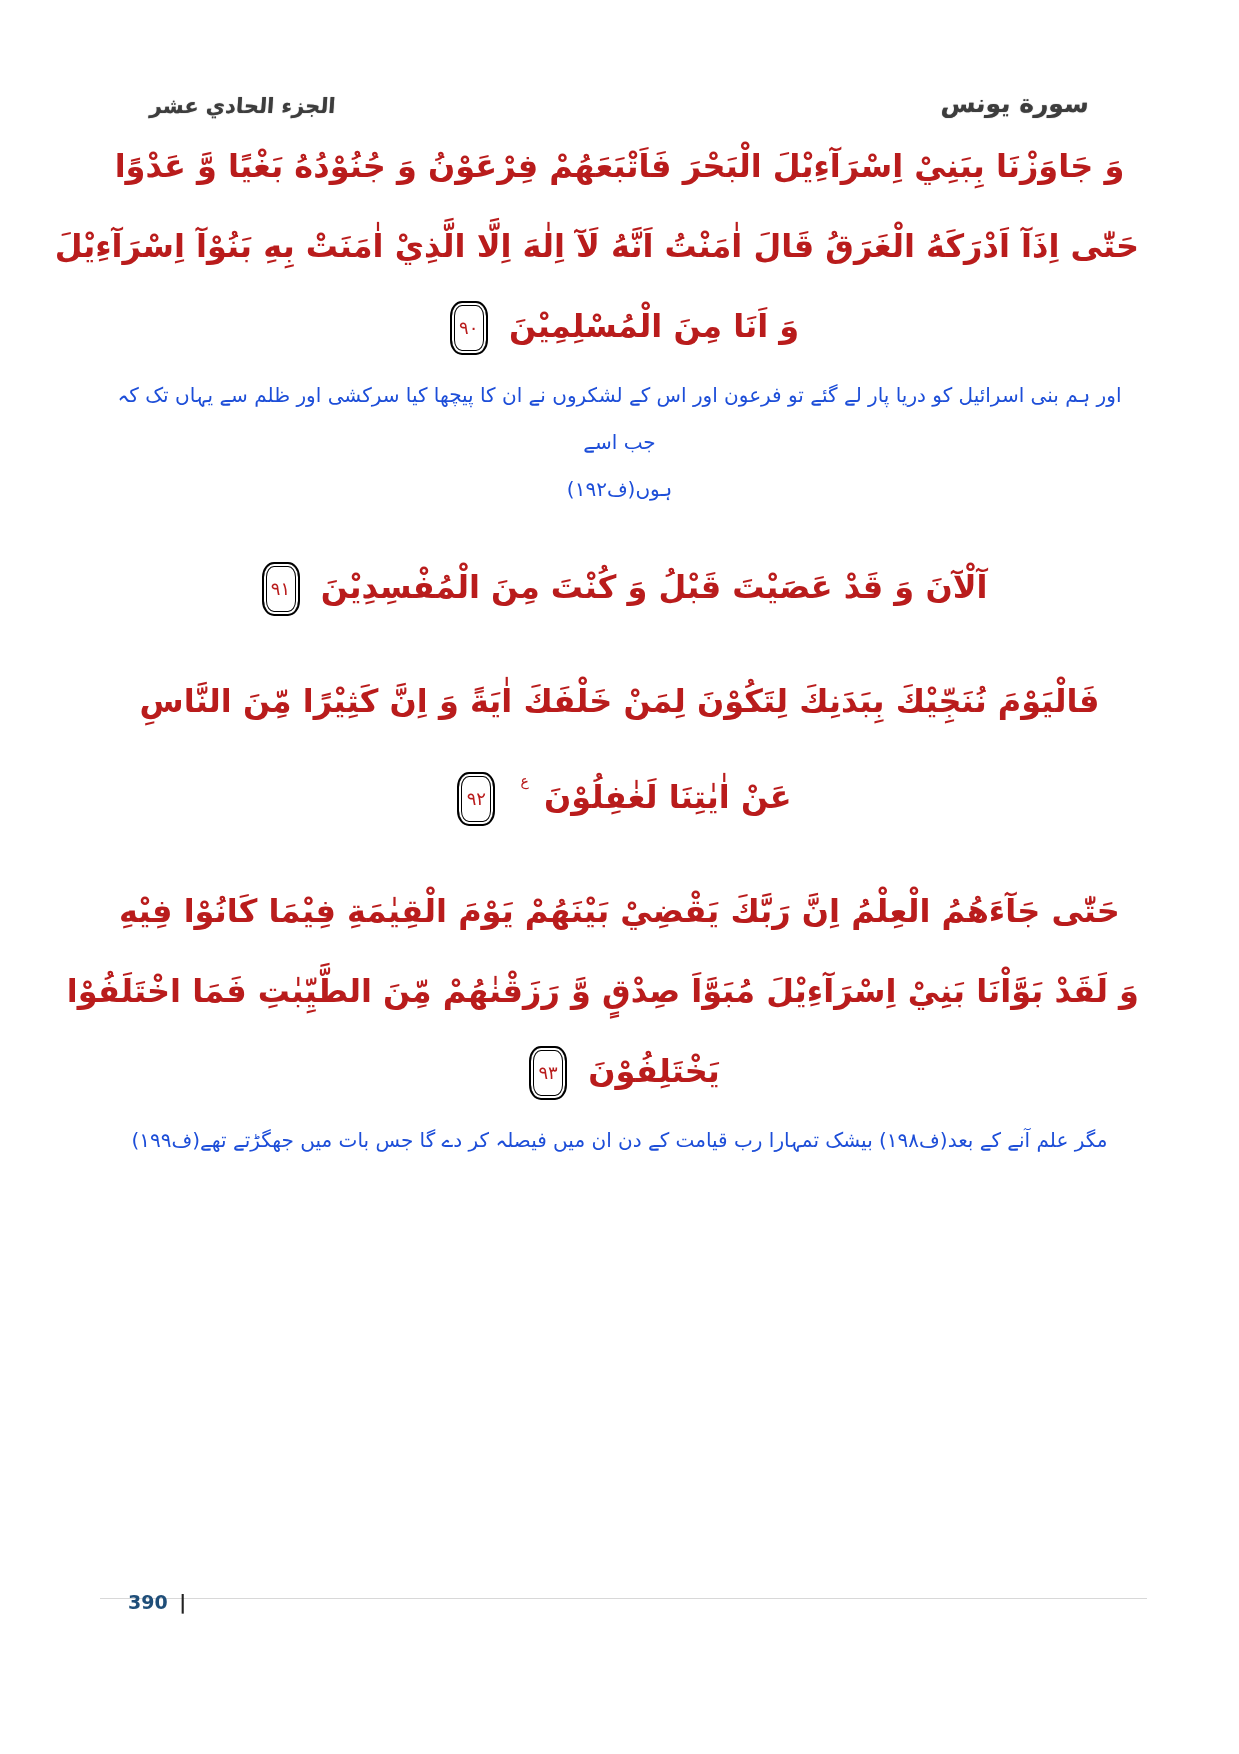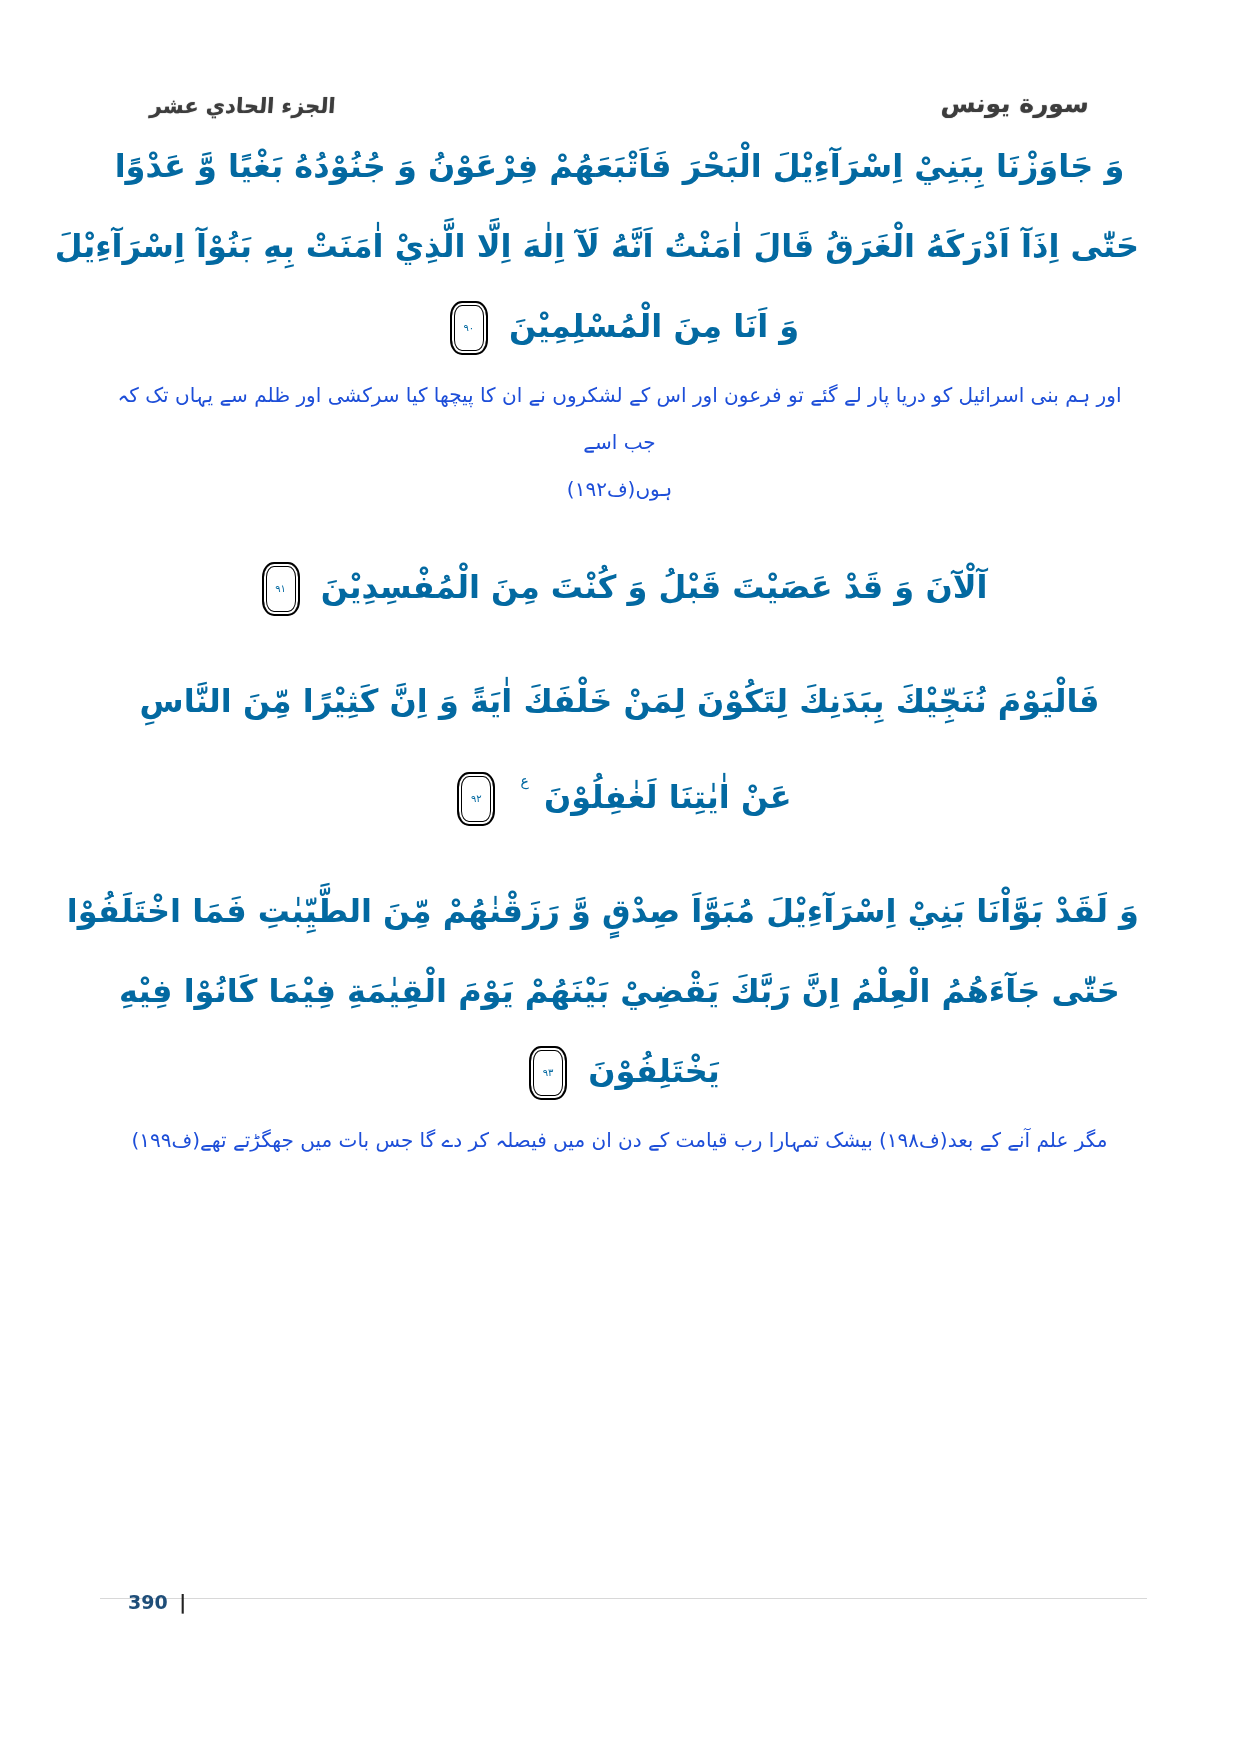--- a/index.html
+++ b/index.html
@@ -39,21 +39,21 @@
   .content {
     padding: 8px 100px 0 100px;
   }
   .verse-block { margin-bottom: 34px; }
   .arabic-line {
     direction: rtl;
     text-align: center;
     font-size: 32px;
     font-weight: 700;
     line-height: 80px;
-    color: #0369a1;
+    color: #b91c1c;
     white-space: nowrap;
   }
   .urdu-block { margin-top: 6px; }
   .urdu-line {
     direction: rtl;
     text-align: center;
     font-size: 20px;
     font-weight: 500;
     line-height: 47px;
     color: #1d4ed8;
@@ -62,21 +62,21 @@
   .medallion {
     display: inline-block;
     min-width: 30px;
     height: 34px;
     line-height: 34px;
     margin: 0 10px;
     padding: 8px 2px;
     border: 2px solid #000;
     border-radius: 12px / 15px;
     box-shadow: inset 0 0 0 2px #fff, inset 0 0 0 3px #000;
-    font-size: 10px;
+    font-size: 18px;
     font-weight: 400;
     text-align: center;
     vertical-align: middle;
   }
   .ruku-mark {
     font-size: 14px;
     font-weight: 400;
     vertical-align: 22px;
     margin: 0 4px;
   }
@@ -134,22 +134,22 @@
     <section class="verse-block">
       <div class="arabic-line">فَالْيَوْمَ نُنَجِّيْكَ بِبَدَنِكَ لِتَكُوْنَ لِمَنْ خَلْفَكَ اٰيَةً وَ اِنَّ كَثِيْرًا مِّنَ النَّاسِ</div>
       <div class="arabic-line">
         <span>عَنْ اٰيٰتِنَا لَغٰفِلُوْنَ</span>
         <span class="ruku-mark">ع</span>
         <span class="medallion">٩٢</span>
       </div>
     </section>
 
     <section class="verse-block">
+      <div class="arabic-line">حَتّٰى جَآءَهُمُ الْعِلْمُ اِنَّ رَبَّكَ يَقْضِيْ بَيْنَهُمْ يَوْمَ الْقِيٰمَةِ فِيْمَا كَانُوْا فِيْهِ</div>
       <div class="arabic-line">وَ لَقَدْ بَوَّاْنَا بَنِيْ اِسْرَآءِيْلَ مُبَوَّاَ صِدْقٍ وَّ رَزَقْنٰهُمْ مِّنَ الطَّيِّبٰتِ فَمَا اخْتَلَفُوْا</div>
-      <div class="arabic-line">حَتّٰى جَآءَهُمُ الْعِلْمُ اِنَّ رَبَّكَ يَقْضِيْ بَيْنَهُمْ يَوْمَ الْقِيٰمَةِ فِيْمَا كَانُوْا فِيْهِ</div>
       <div class="arabic-line">
         <span>يَخْتَلِفُوْنَ</span>
         <span class="medallion">٩٣</span>
       </div>
       <div class="urdu-block">
         <div class="urdu-line">مگر علم آنے کے بعد(ف۱۹۸) بیشک تمہارا رب قیامت کے دن ان میں فیصلہ کر دے گا جس بات میں جھگڑتے تھے(ف۱۹۹)</div>
       </div>
     </section>
 
   </div>

